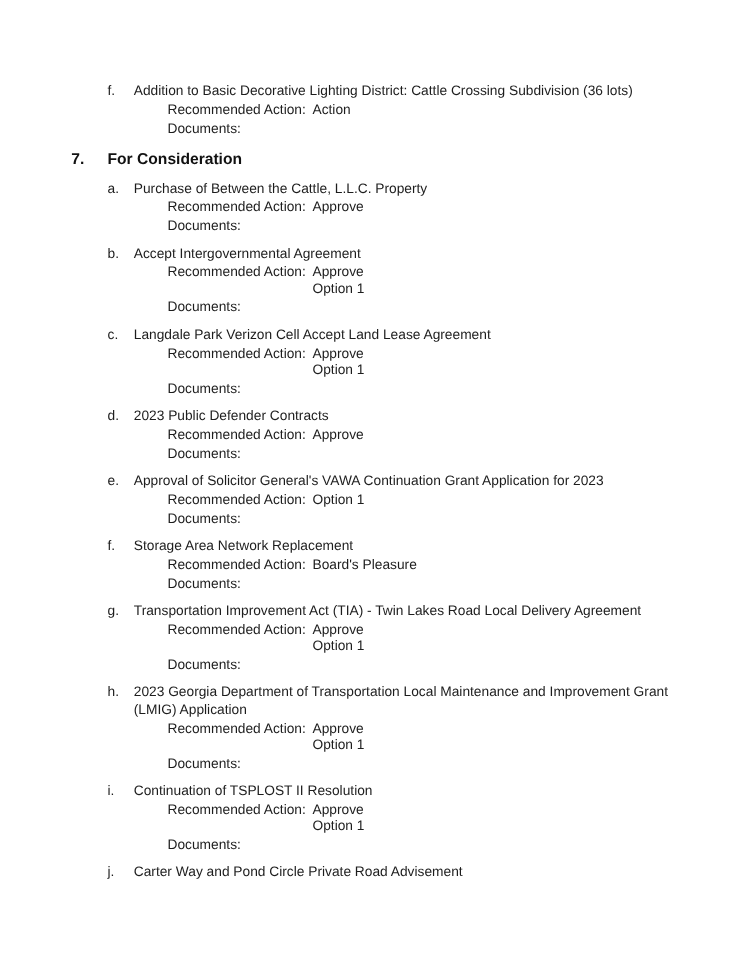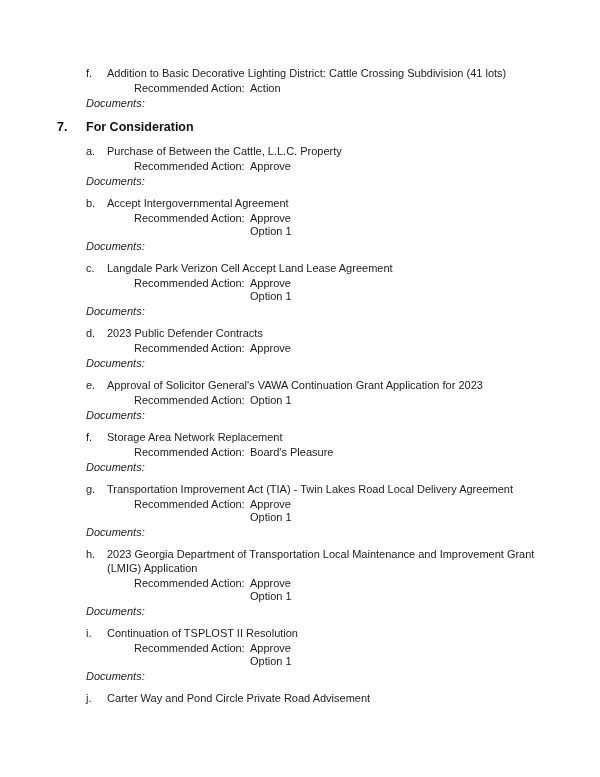--- a/index.html
+++ b/index.html
@@ -14,37 +14,37 @@
   .item { margin-left:86px; margin-bottom:8px; }
   .head { display:flex; }
   .letter { width:21px; flex-shrink:0; }
   .title { flex:1; }
 
   .action { display:flex; margin-left:48px; margin-top:1px; }
   .alabel { width:116px; flex-shrink:0; }
   .avalue div { line-height:13px; }
   .avalue div:first-child { line-height:14px; }
 
-  .docs { margin-top:1px;font-style:italic; }
+  .docs { margin-left:48px; margin-top:1px; }
 
   .section {
     display:flex; margin:10px 0 9px 57px;
     font-weight:bold; font-size:12.5px; line-height:15px; color:#111;
   }
   .section-number { width:29px; flex-shrink:0; }
 </style>
 </head>
 <body>
 
 <div class="page">
 
   <div class="item">
     <div class="head">
       <span class="letter">f.</span>
-      <span class="title">Addition to Basic Decorative Lighting District: Cattle Crossing Subdivision (41 lots)</span>
+      <span class="title">Addition to Basic Decorative Lighting District: Cattle Crossing Subdivision (36 lots)</span>
     </div>
     <div class="action">
       <span class="alabel">Recommended Action:</span>
       <span class="avalue">
         <div>Action</div>
         <div></div>
       </span>
     </div>
     <div class="docs">Documents:</div>
   </div>

